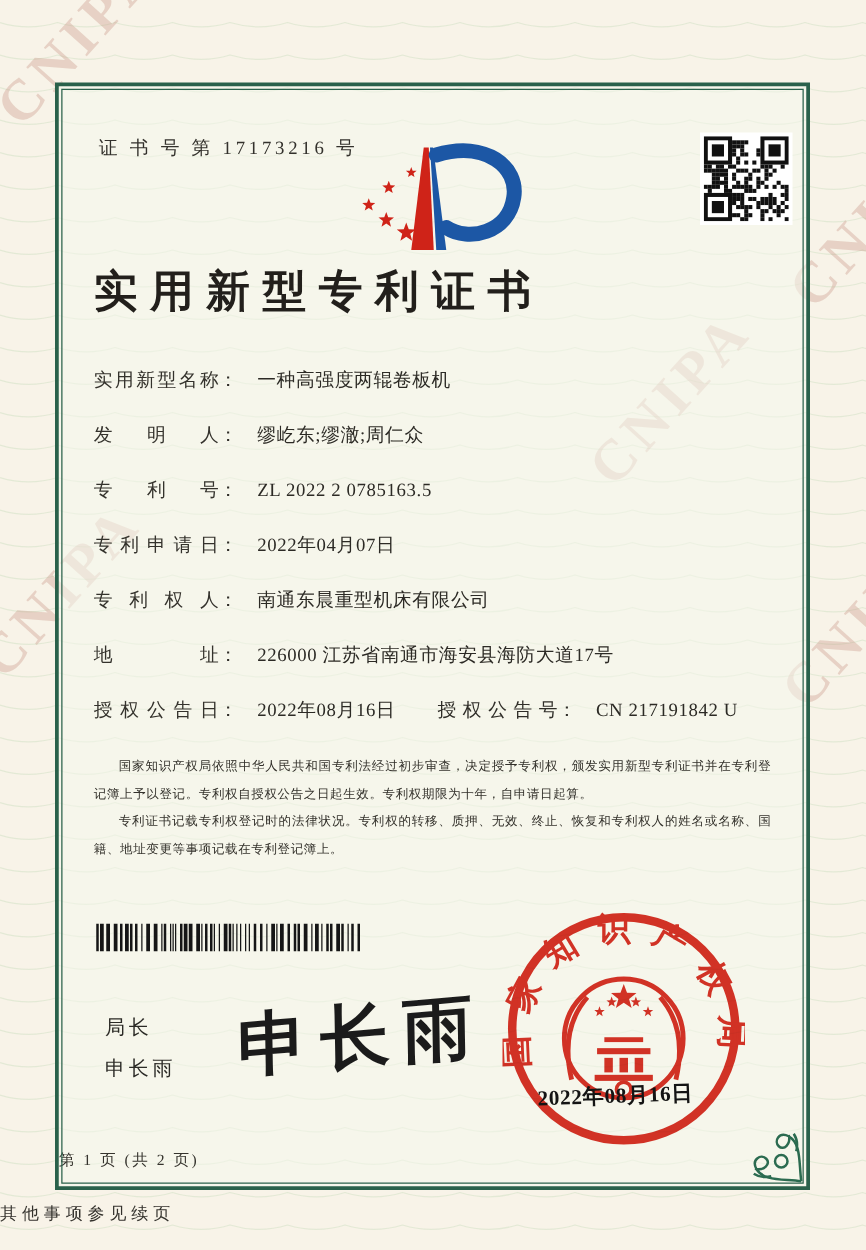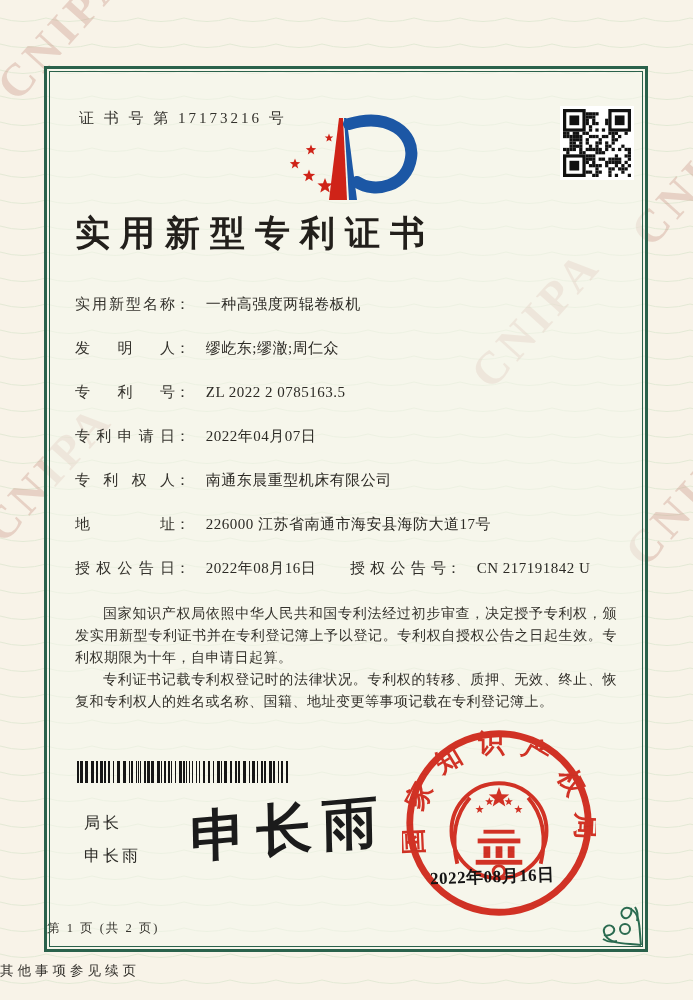--- a/index.html
+++ b/index.html
@@ -19,21 +19,21 @@
   .content{position:absolute;inset:0;padding:26px 28px 0;box-sizing:border-box;}
   .cert-no{font-size:15px;letter-spacing:3px;margin:14px 0 0 4px;color:#33312c;}
   .logo{display:block;margin:-18px auto 0;width:170px;height:92px;}
   .title{margin-top:8px;font-size:35px;font-weight:bold;letter-spacing:10px;color:#221f1b;}
   .fields{margin-top:38px;}
   .frow{height:24px;margin-bottom:20px;font-size:15px;white-space:nowrap;}
   .flabel{display:inline-block;width:100px;text-align:justify;text-align-last:justify;color:#34322c;}
   .colon{display:inline-block;}
   .fvalue{margin-left:12px;letter-spacing:0.5px;color:#2c2a25;}
   .flabel2{display:inline-block;width:96px;margin-left:30px;text-align:justify;text-align-last:justify;}
-  .paras{margin-top:14px;font-size:14px;line-height:22px;text-align:justify;color:#33312b;}
+  .paras{margin-top:14px;font-size:10px;line-height:22px;text-align:justify;color:#33312b;}
   .paras p{margin:0;text-indent:2em;letter-spacing:0.5px;}
   .barcode{margin:48px 0 0 2px;width:258px;height:22px;display:flex;align-items:stretch;}
   .barcode i{display:block;background:#161616;}
   .director{position:absolute;left:84px;top:806px;z-index:4;font-size:16px;letter-spacing:3px;line-height:33px;color:#2b2a26;}
   .signature{position:absolute;left:190px;top:792px;z-index:4;font-size:56px;font-weight:600;
              letter-spacing:10px;color:#1b1b1b;transform:rotate(-5deg) skewX(-4deg);white-space:nowrap;}
   .seal{position:absolute;left:402px;top:726px;width:194px;height:194px;z-index:3;mix-blend-mode:multiply;opacity:0.95;}
   .seal-date{position:absolute;left:430px;top:864px;width:190px;z-index:4;font-size:17px;font-weight:bold;
              letter-spacing:0.5px;color:#141414;transform:rotate(-2deg);white-space:nowrap;}
   .page-num{position:absolute;left:0;right:0;bottom:12px;text-align:left;font-size:12.5px;letter-spacing:2px;color:#35332d;}

